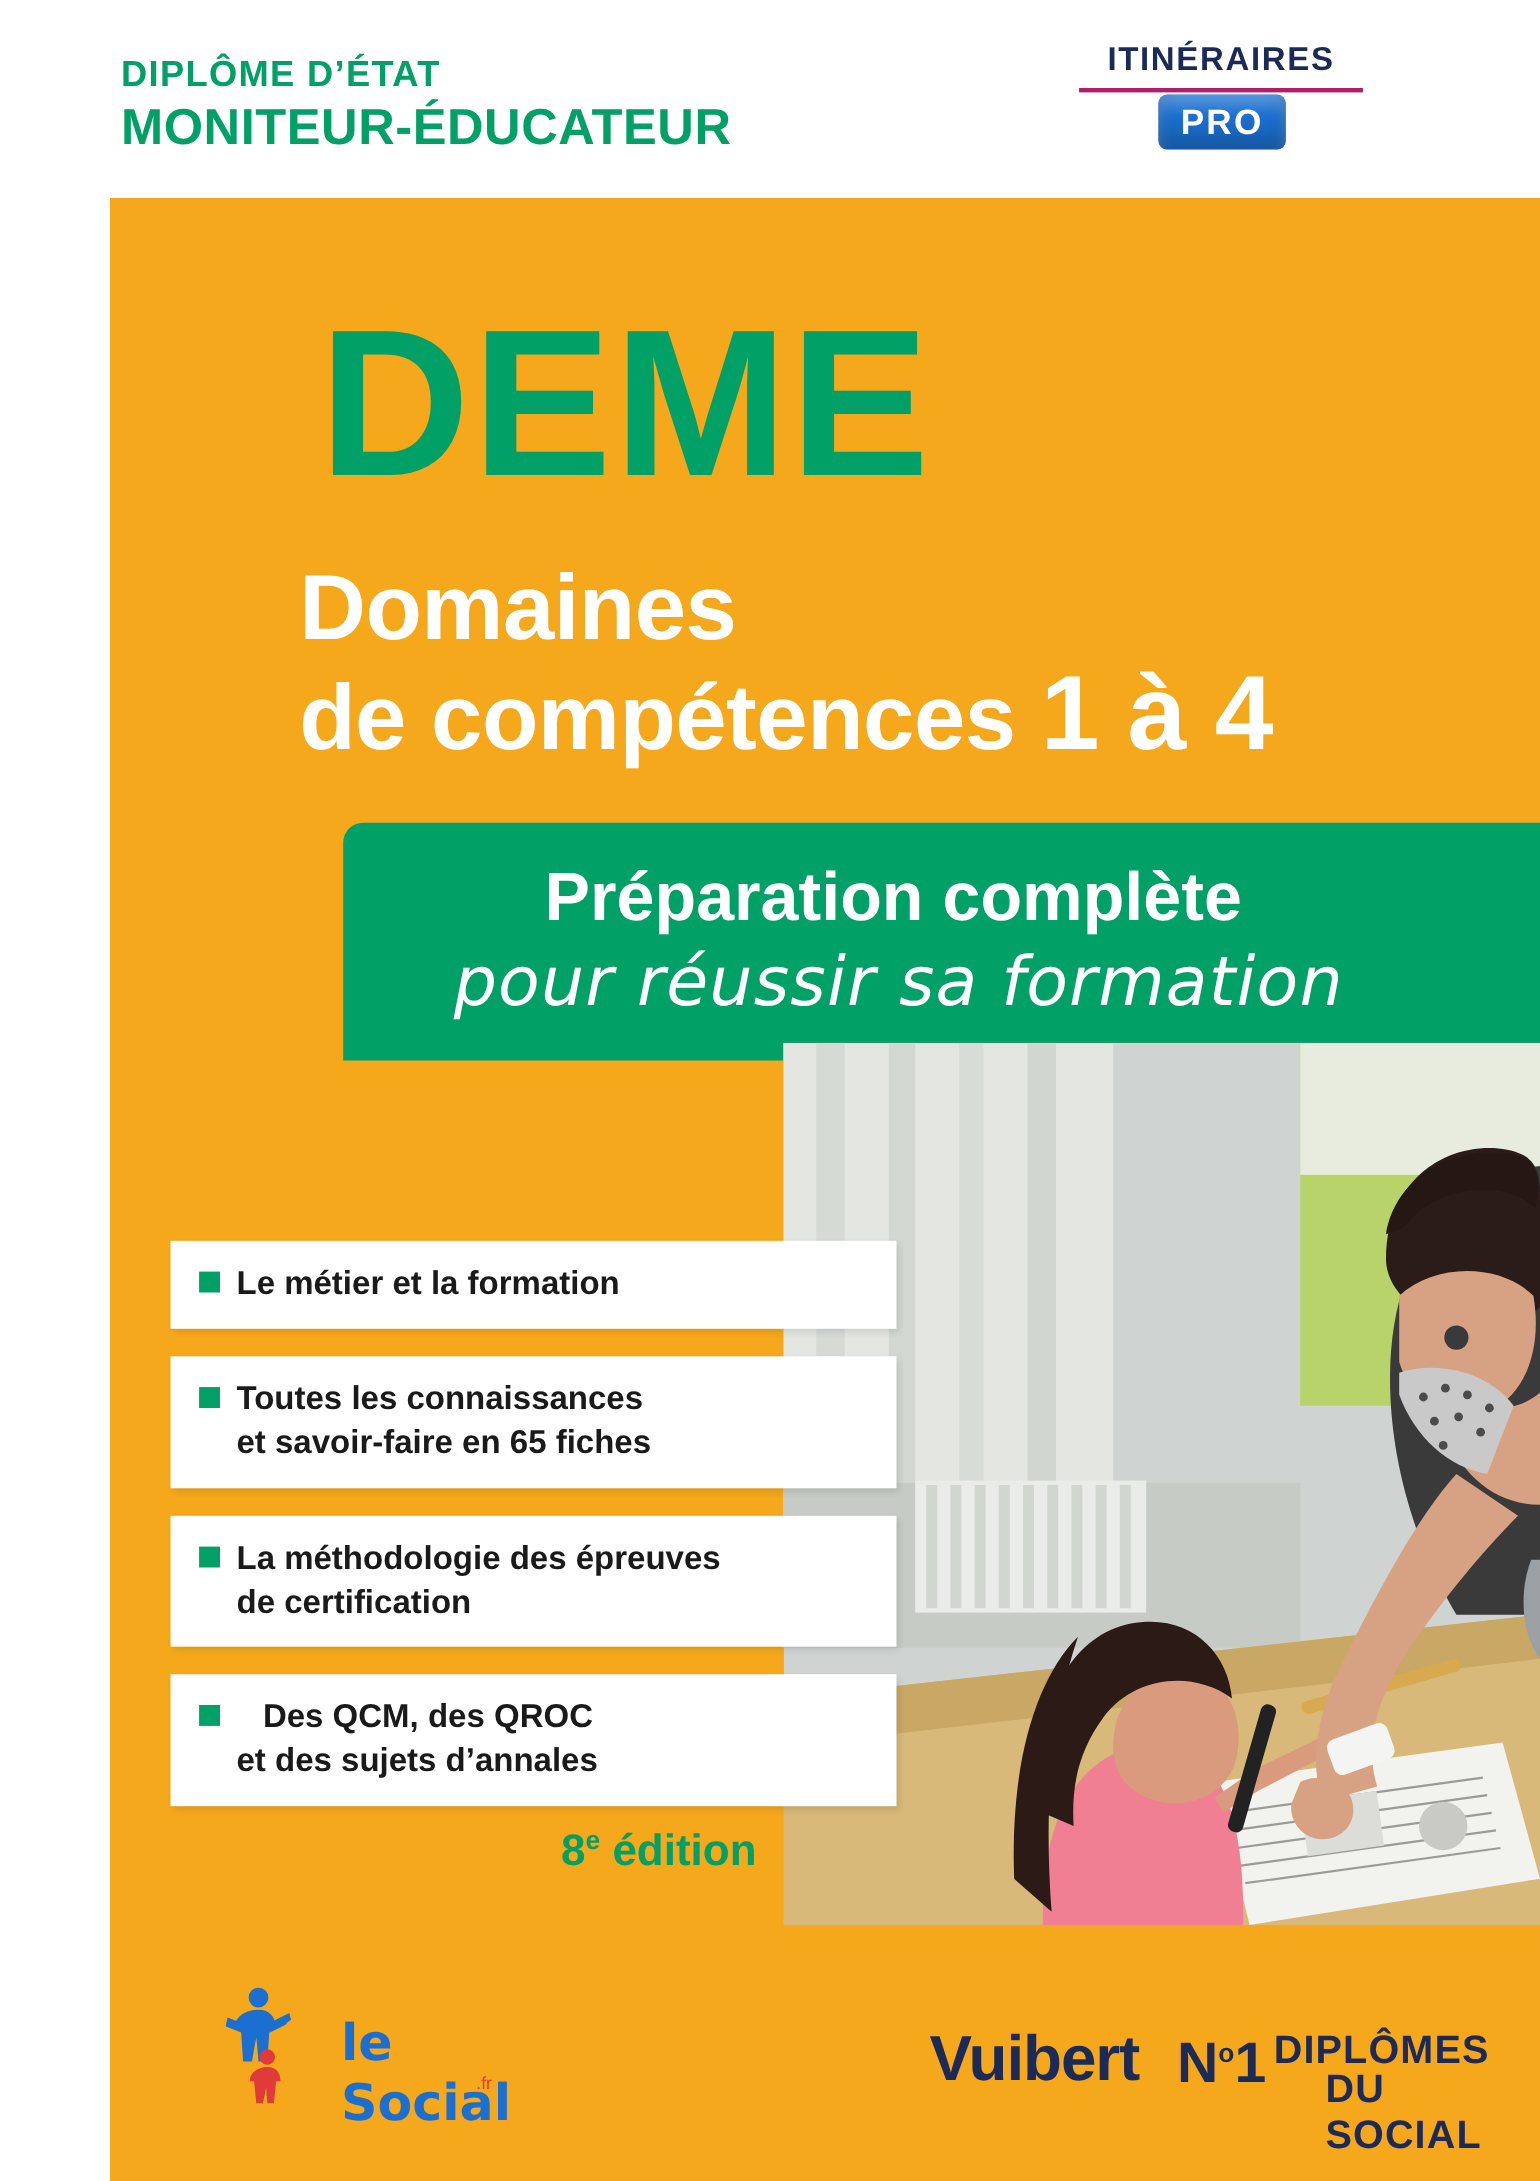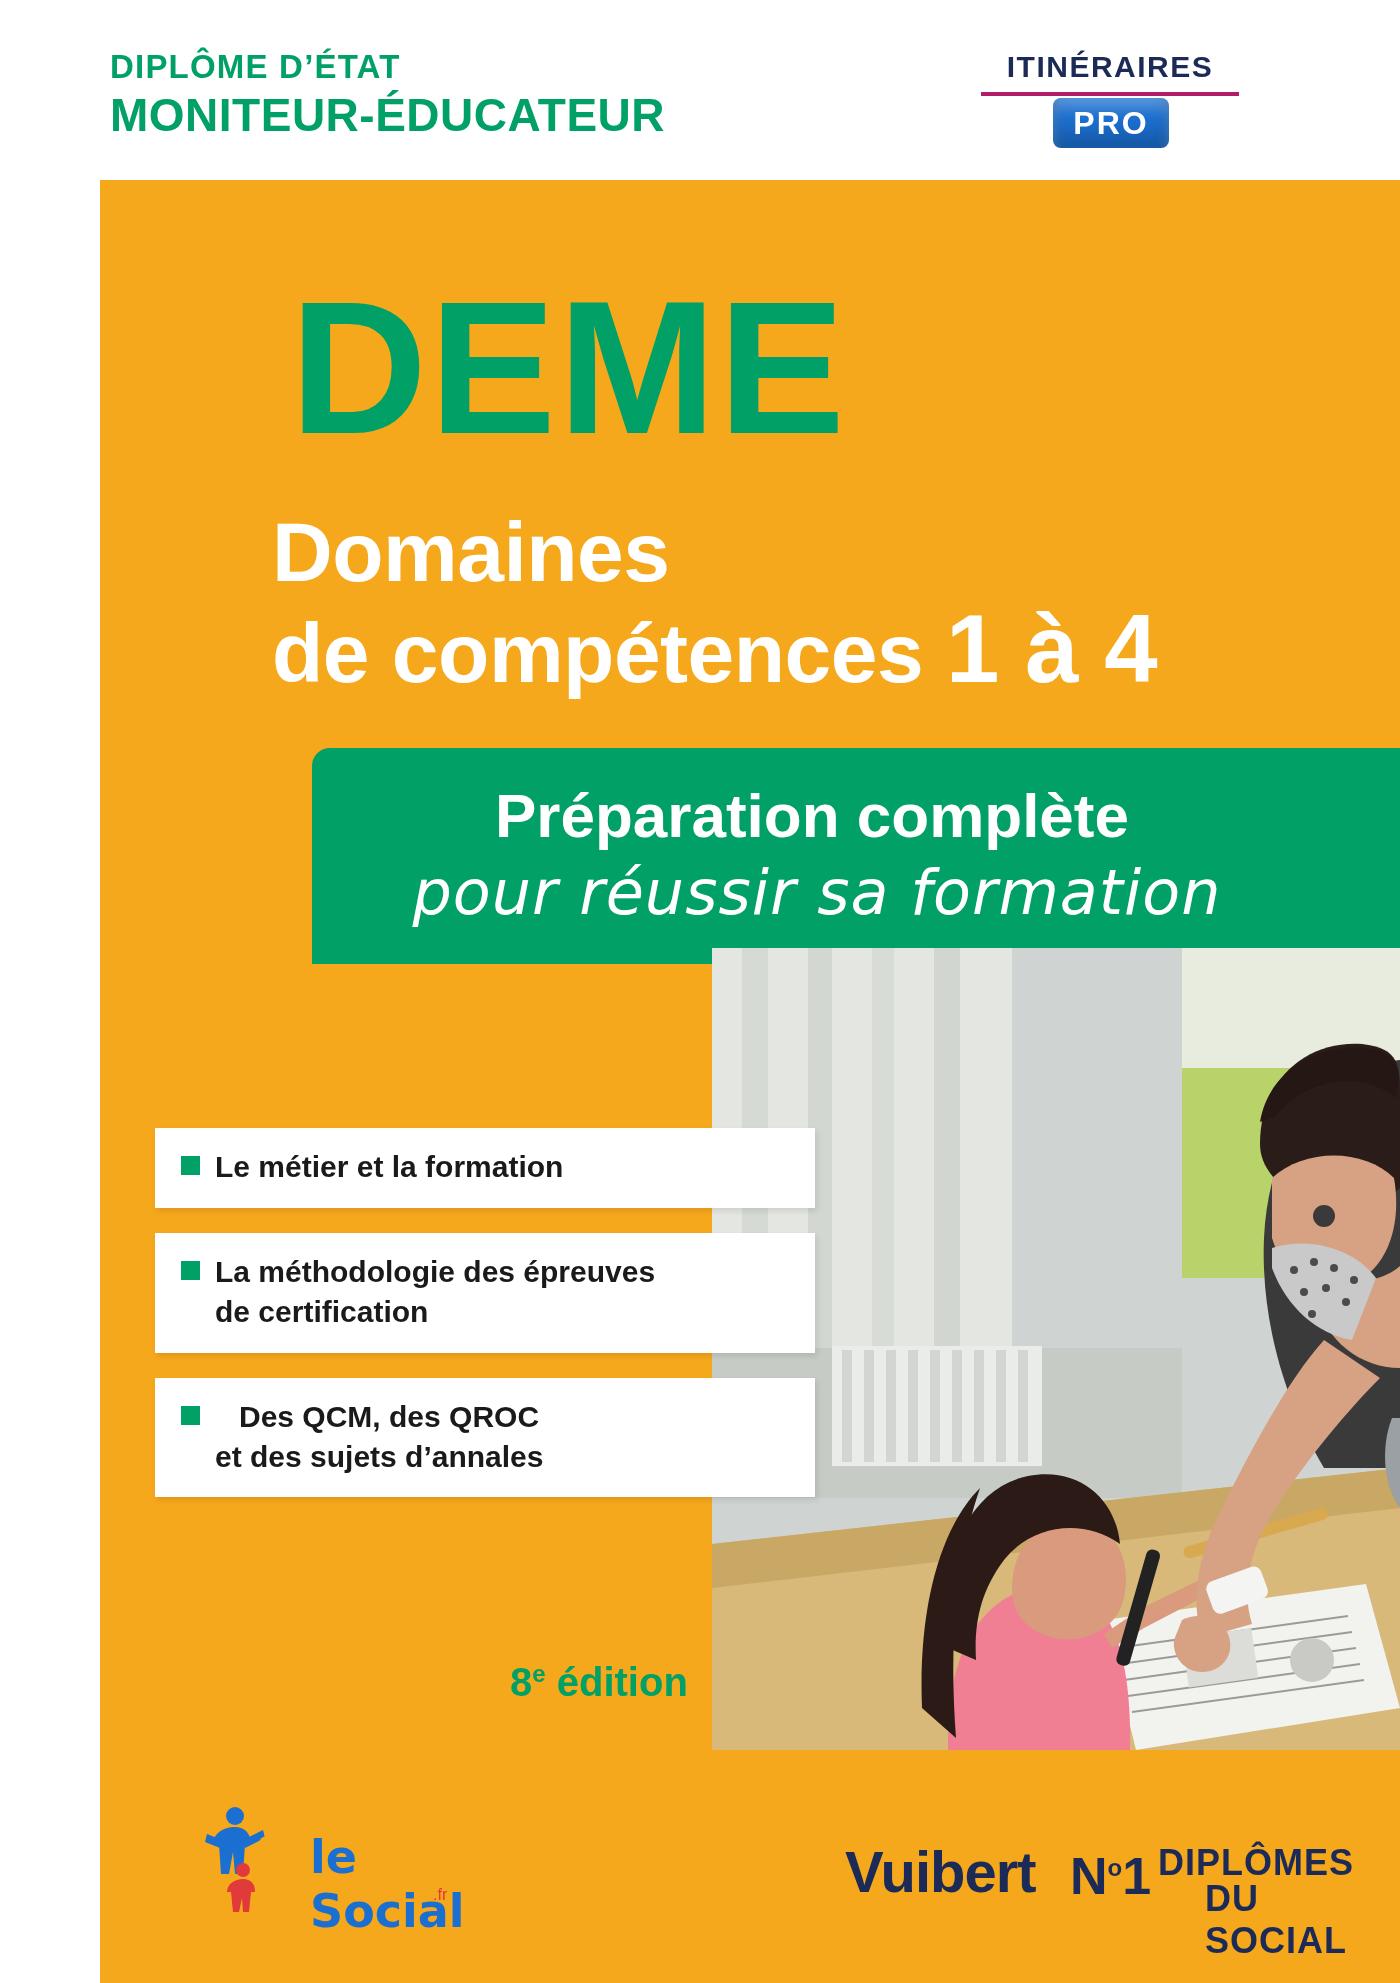--- a/index.html
+++ b/index.html
@@ -77,21 +77,20 @@
     z-index: 7;
   }
   
   .ipro {
     position: absolute;
     left: 975px;
     top: 38px;
     width: 270px;
     height: 105px;
     z-index: 8;
-    margin-top: 12px;
   }
   .ipro-top {
     position: absolute;
     left: 0;
     top: 0;
     width: 270px;
     text-align: center;
     font-size: 30px;
     font-weight: bold;
     letter-spacing: 1.5px;
@@ -445,20 +444,27 @@
         <path d="M680 470 C688 470 688 470 688 470 L688 560 C672 540 668 500 680 470 Z" fill="#9aa0a4"></path>
       </g>
     </svg>
   </div>
 
   <div class="cards">
     <div class="card">
       <div class="txt">
         <span class="sq"></span>
         <span style="white-space: pre-line;">Le métier et la formation</span>
+      </div>
+    </div>
+    <div class="card">
+      <div class="txt">
+        <span class="sq"></span>
+        <span style="white-space: pre-line;">Toutes les connaissances
+et savoir-faire en 65 fiches</span>
       </div>
     </div>
     <div class="card">
       <div class="txt">
         <span class="sq"></span>
         <span style="white-space: pre-line;">La méthodologie des épreuves
 de certification</span>
       </div>
     </div>
     <div class="card">

